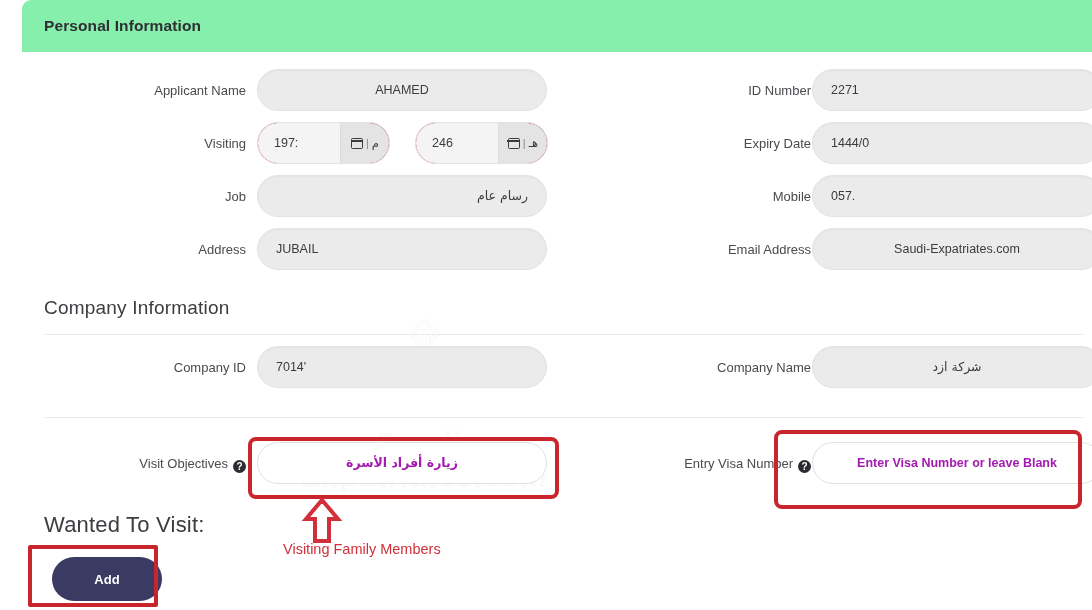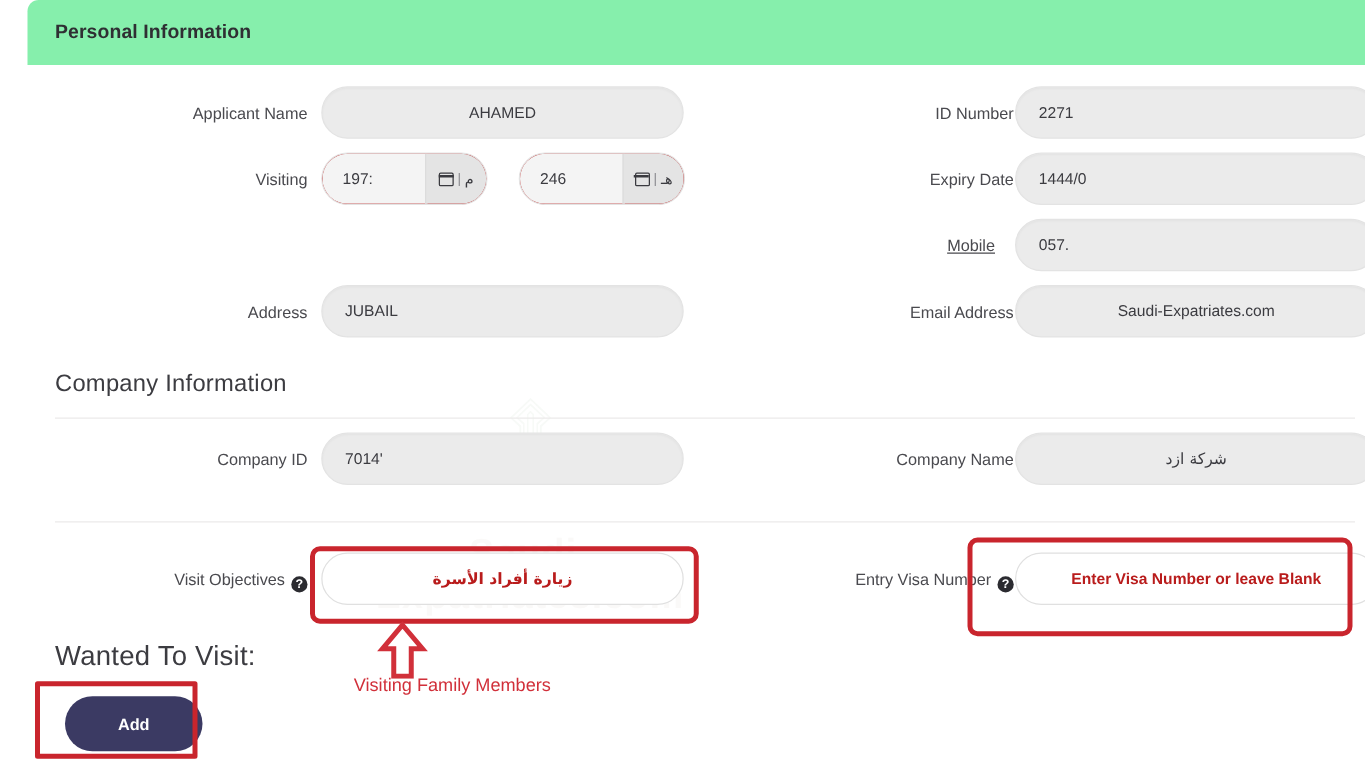--- a/index.html
+++ b/index.html
@@ -104,21 +104,21 @@
 
   
   .sec-head{
     position:absolute;font-size:19px;color:#3c3c41;font-weight:400;
     letter-spacing:.2px;
   }
   .divider{position:absolute;height:1px;background:#eceaea;}
 
   
   .fld.white{background:#ffffff;border:1px solid #e0e0e0;box-shadow:none;}
-  .fld.white .val{color:#b91c1c;font-weight:700;}
+  .fld.white .val{color:#a21caf;font-weight:700;}
 
   
   .anno-box{
     position:absolute;border:4px solid #c9252d;border-radius:8px;
     box-sizing:border-box;pointer-events:none;
   }
   .anno-box.sq{border-radius:2px;}
   .anno-text{
     position:absolute;color:#d1303a;font-weight:400;font-size:14.5px;
     white-space:nowrap;
@@ -199,23 +199,29 @@
         </div>
       </div>
 
       <div class="row" style="left:545px;top:70px;width:525px;">
         <div class="lbl" style="right:281px;">Expiry Date</div>
         <div class="fld" style="left:245px;width:290px;">
           <div class="val">1444/0</div>
         </div>
       </div>
 
+      <div class="row" style="left:0;top:123px;width:525px;">
+        <div class="lbl" style="right:301px;">Job</div>
+        <div class="fld" style="left:235px;width:290px;">
+          <div class="val ar">رسام عام</div>
+        </div>
+      </div>
 
       <div class="row" style="left:545px;top:123px;width:525px;">
-        <div class="lbl" style="right:296px;text-decoration:underline;">Mobile</div>
+        <div class="lbl" style="right:281px;">Mobile</div>
         <div class="fld" style="left:245px;width:290px;">
           <div class="val">057.</div>
         </div>
       </div>
 
       <div class="row" style="left:0;top:176px;width:525px;">
         <div class="lbl" style="right:301px;">Address</div>
         <div class="fld" style="left:235px;width:290px;">
           <div class="val">JUBAIL</div>
         </div>

